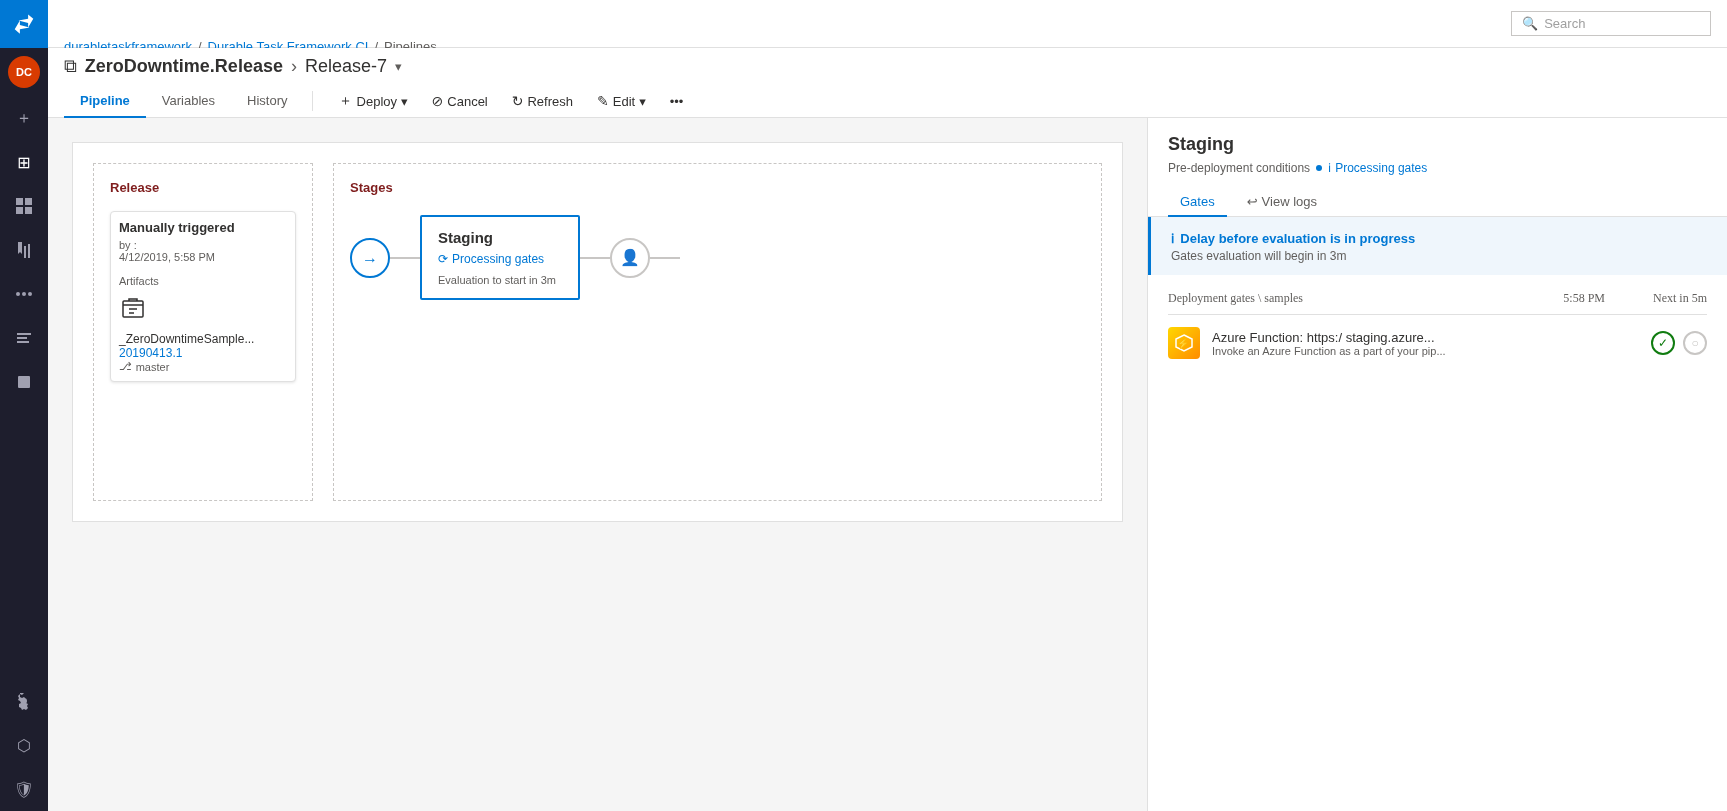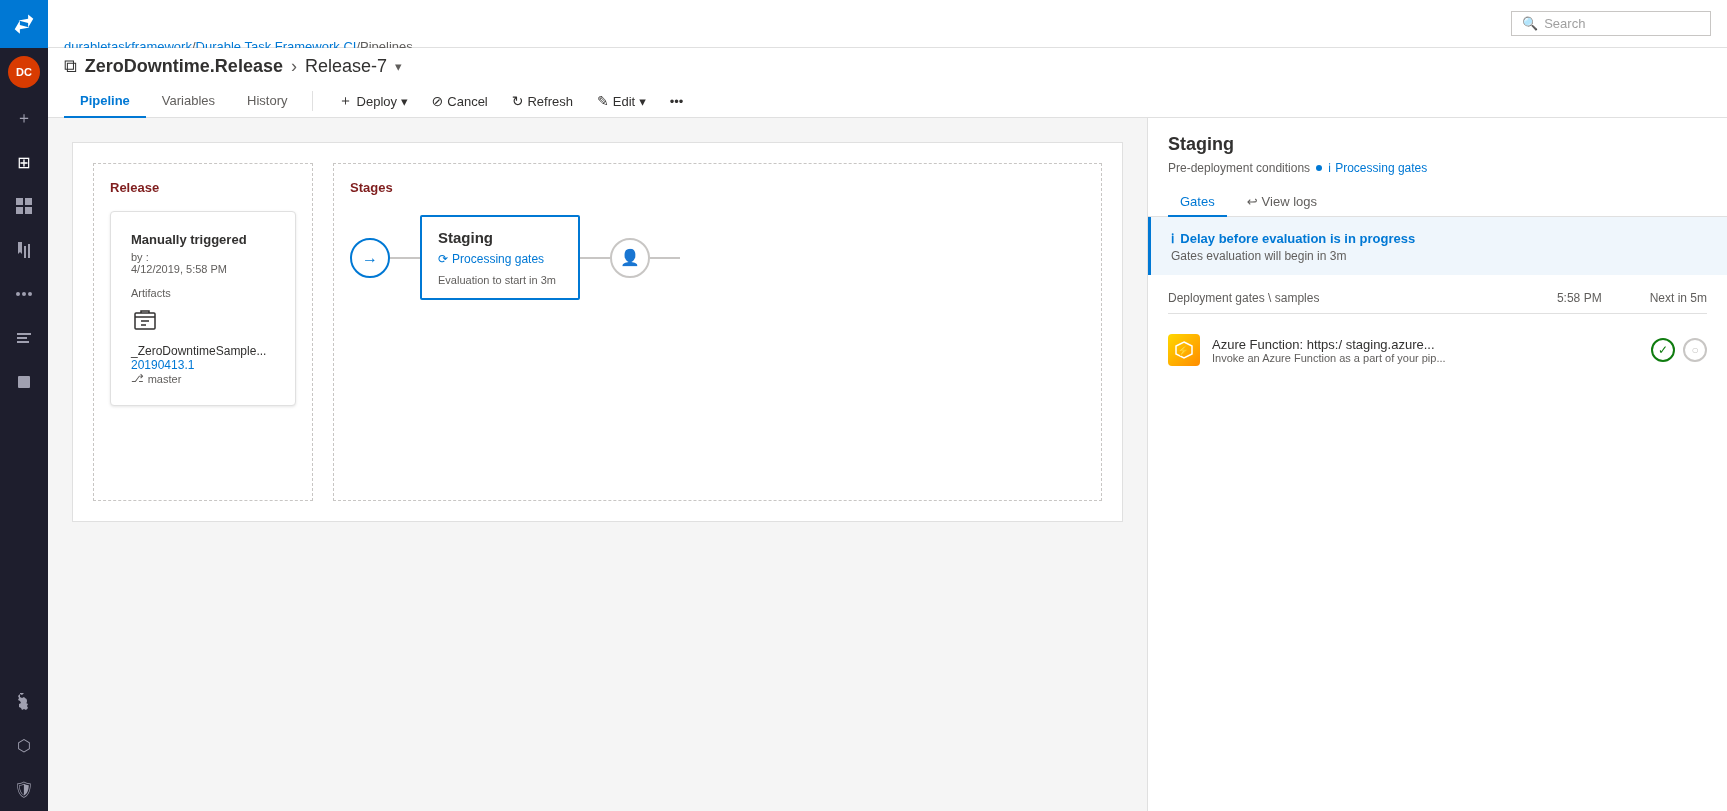--- a/index.html
+++ b/index.html
@@ -66,21 +66,21 @@
       background: white;
       border-bottom: 1px solid #e0e0e0;
       display: flex;
       align-items: center;
       padding: 0 16px;
       gap: 8px;
     }
     .breadcrumb {
       display: flex;
       align-items: center;
-      gap: 0;
+      gap: 6px;
       color: #605e5c;
       font-size: 13px;
       margin-top: 45px;
     }
     .breadcrumb a { color: #0078d4; text-decoration: none; }
     .breadcrumb-sep { color: #605e5c; }
     .top-bar-spacer { flex: 1; }
     .search-bar {
       display: flex;
       align-items: center;
@@ -196,21 +196,21 @@
     .section-title {
       font-size: 13px;
       font-weight: 600;
       color: #7f1d1d;
       margin-bottom: 16px;
     }
     .release-card {
       background: white;
       border: 1px solid #e0e0e0;
       border-radius: 4px;
-      padding: 20px;
+      padding: 8px;
       box-shadow: 0 1px 3px rgba(0,0,0,0.1);
     }
     .trigger-text {
       font-size: 13px;
       font-weight: 600;
       color: #323130;
       margin-bottom: 4px;
     }
     .trigger-by {
       font-size: 11px;
@@ -440,21 +440,22 @@
       padding: 16px 20px;
     }
     .gates-header {
       display: flex;
       justify-content: space-between;
       align-items: center;
       font-size: 12px;
       color: #605e5c;
       padding-bottom: 8px;
       border-bottom: 1px solid #e0e0e0;
-      margin-bottom: 12px;
+      margin-bottom: 4px;
+      font-family: Liberation Serif, serif;
     }
     .gates-header-cols {
       display: flex;
       gap: 48px;
     }
     .gate-row {
       display: flex;
       align-items: center;
       gap: 12px;
       padding: 8px 0;

